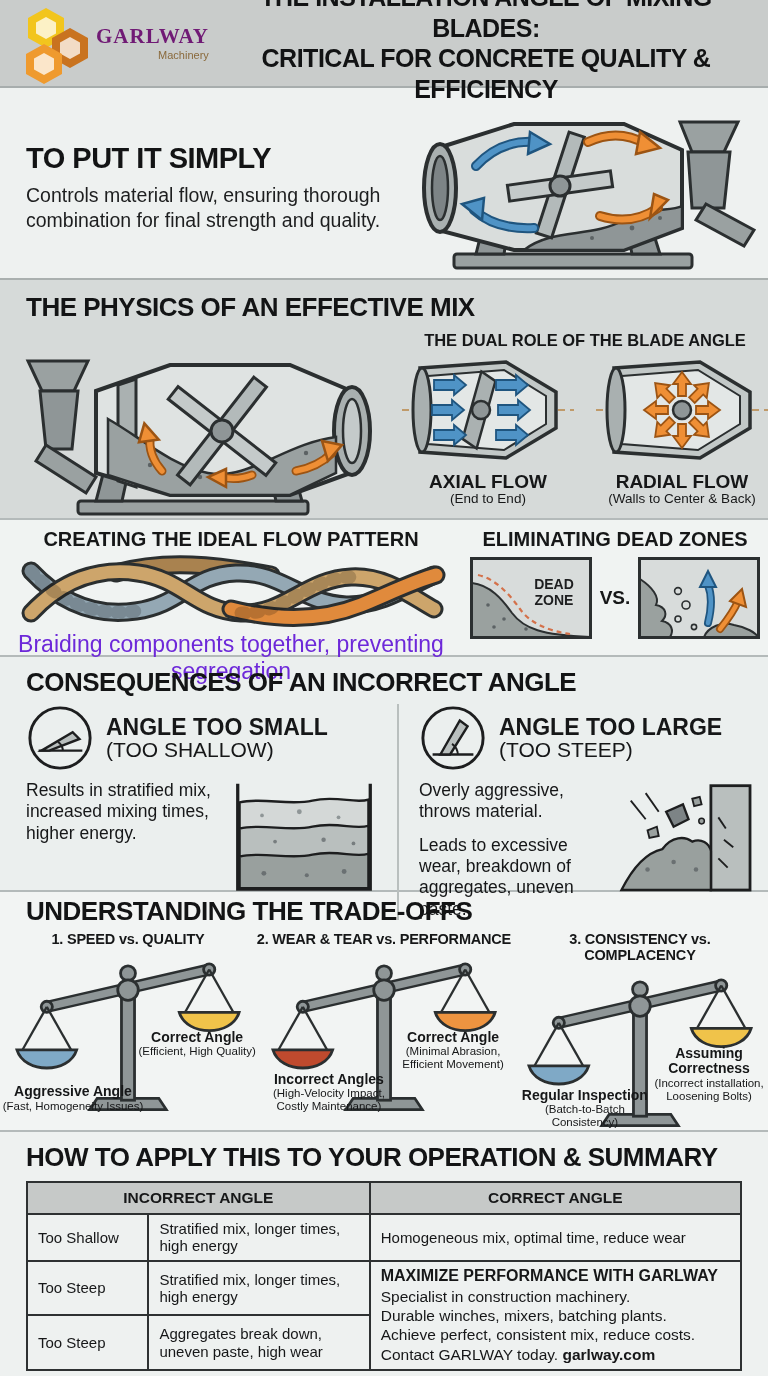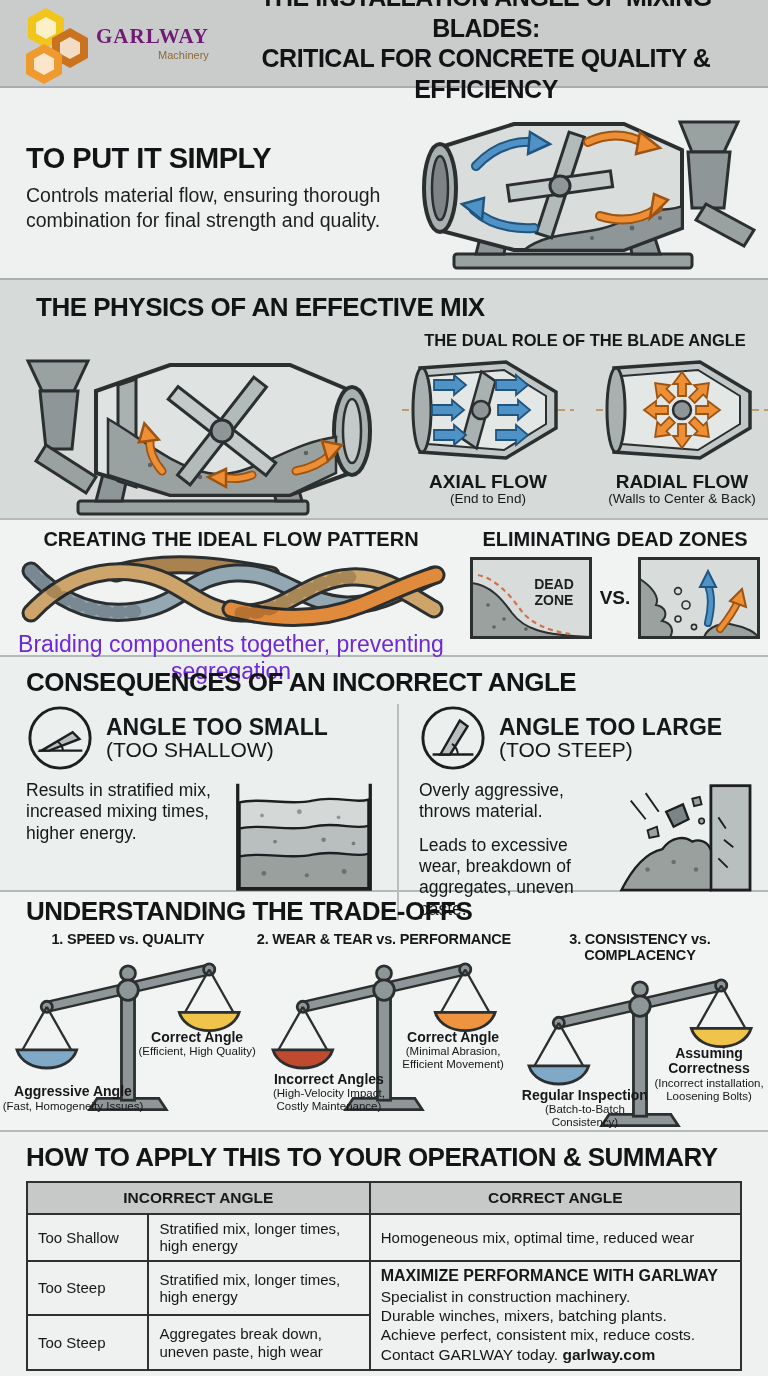--- a/index.html
+++ b/index.html
@@ -27,21 +27,21 @@
 
   
   .simply { height:190px; background:#eef1f0; display:flex; }
   .simply-text { width:392px; padding:54px 10px 0 26px; }
   .simply-text .h2 { font-size:29px; margin-bottom:8px; }
   .simply-text p { font-size:19.5px; line-height:1.28; color:#1d1e1f; }
   .simply-art { flex:1; position:relative; }
 
   
   .physics { height:240px; background:#d6dad9; border-top:2px solid #aab0af; padding-top:8px; }
-  .physics .h2 { padding:4px 0 2px 36px; }
+  .physics .h2 { padding:4px 0 2px 26px; }
   .physics-body { display:flex; height:196px; }
   .physics-left { width:402px; position:relative; }
   .physics-right { flex:1; text-align:center; }
   .dualrole-h { font-size:16.5px; font-weight:bold; margin:6px 0 2px; }
   .drums { display:flex; justify-content:space-between; gap:8px; }
   .drum-fig { width:172px; }
   .drum-cap-t { font-size:19px; font-weight:bold; line-height:1.05; margin-top:2px; }
   .drum-cap-s { font-size:13.5px; line-height:1.1; }
 
   
@@ -513,21 +513,21 @@
     <div class="h2">HOW TO APPLY THIS TO YOUR OPERATION &amp; SUMMARY</div>
     <table class="sum">
       <tbody>
           <tr>
         <th colspan="2">INCORRECT ANGLE</th>
         <th>CORRECT ANGLE</th>
       </tr>
       <tr>
         <td class="rowlabel">Too Shallow</td>
         <td class="roweffect">Stratified mix, longer times, high energy</td>
-        <td class="correct-cell">Homogeneous mix, optimal time, reduced wear</td>
+        <td class="correct-cell">Homogeneous mix, optimal time, reduce wear</td>
       </tr>
       <tr>
         <td class="rowlabel">Too Steep</td>
         <td class="roweffect">Stratified mix, longer times, high energy</td>
         <td class="summary-cell" rowspan="2">
           <div class="sum-head">MAXIMIZE PERFORMANCE WITH GARLWAY</div>
           <div class="sum-line">Specialist in construction machinery.</div>
           <div class="sum-line">Durable winches, mixers, batching plants.</div>
           <div class="sum-line">Achieve perfect, consistent mix, reduce costs.</div>
           <div class="sum-line">

